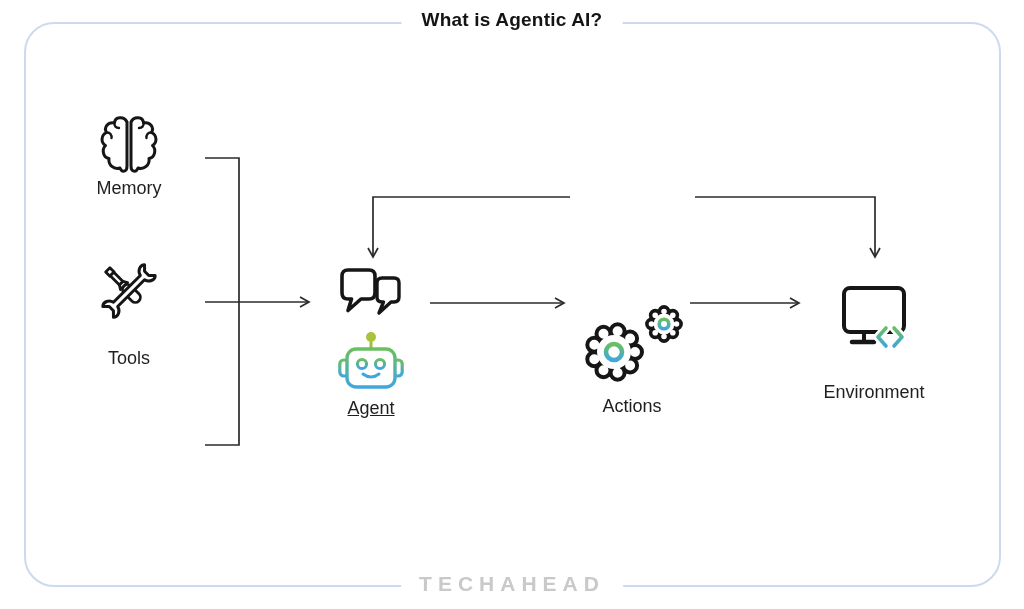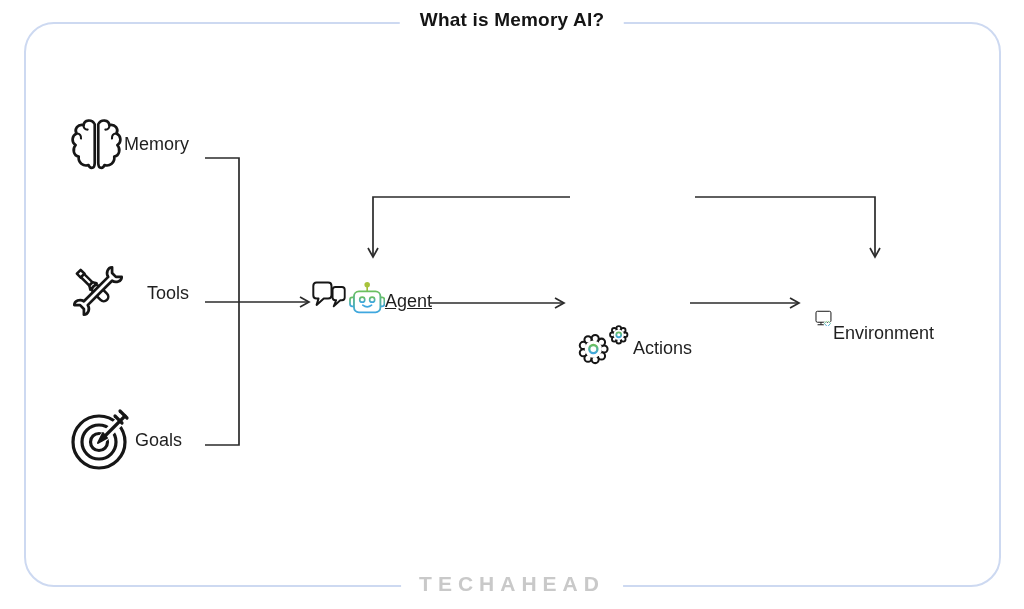--- a/index.html
+++ b/index.html
@@ -14,41 +14,41 @@
   .title{
     position:absolute;top:9px;left:50%;transform:translateX(-50%);
     background:#ffffff;padding:0 20px;font-size:19px;font-weight:bold;color:#141414;
     letter-spacing:.2px;white-space:nowrap;z-index:5;
   }
   .brand{
     position:absolute;top:572px;left:50%;transform:translateX(-50%);
     background:#ffffff;padding:0 18px;font-size:21px;font-weight:bold;color:#c9c9c9;
     letter-spacing:6px;white-space:nowrap;z-index:5;
   }
-  .node{position:absolute;display:flex;flex-direction:row;align-items:center;z-index:3;}
+  .node{position:absolute;display:flex;flex-direction:column;align-items:center;z-index:3;}
   .node .label{font-size:18px;color:#1f1f1f;margin-top:4px;white-space:nowrap;}
   .connectors{position:absolute;left:0;top:0;width:1024px;height:609px;z-index:1;}
   .n-memory{left:69px;top:110px;width:120px;}
   .n-tools{left:69px;top:258px;width:120px;gap:20px;}
   .n-goals{left:69px;top:404px;width:120px;}
   .n-agent{left:310px;top:266px;width:122px;}
   .n-observation{left:570px;top:158px;width:120px;}
   .n-actions{left:572px;top:300px;width:120px;}
   .n-environment{left:814px;top:284px;width:120px;}
   .n-agent .label{margin-top:6px;text-decoration:underline;}
   .n-observation .label{margin-top:8px;}
   .n-environment .label{margin-top:28px;}
 </style>
 </head>
 <body>
 
 <div class="canvas">
   <div class="frame"></div>
 
-  <div class="title">What is Memory AI?</div>
+  <div class="title">What is Agentic AI?</div>
 
   <svg class="connectors" viewBox="0 0 1024 609" fill="none" stroke="#2b2b2b" stroke-width="1.7">
 
     <path d="M205 158 H239 V445 H205"></path>
 
     <path d="M205 302 H308"></path>
     <path d="M300 297 L309 302 L300 307"></path>
 
     <path d="M430 303 H563"></path>
     <path d="M555 298 L564 303 L555 308"></path>
@@ -85,33 +85,20 @@
         <path d="M29.5 21 L27 25 H37 L34.5 21 Z"></path>
         <rect x="27" y="25" width="10" height="21" rx="5"></rect>
       </g>
       <g transform="rotate(45 32 32)" stroke-width="3">
         <path d="M29 13 C24 12 21 6 24.5 2.5 L29 7 L35 7 L39.5 2.5 C43 6 40 12 35 13 L35 51 C40 52 43 58 39.5 61.5 L35 57 L29 57 L24.5 61.5 C21 58 24 52 29 51 Z"></path>
       </g>
     </svg>
     <div class="label">Tools</div>
   </div>
 
-  <div class="node n-goals">
-    <svg width="66" height="68" viewBox="0 0 66 68" fill="none" stroke="#161616" stroke-width="3.2" stroke-linecap="round" stroke-linejoin="round">
-      <circle cx="30" cy="38" r="26"></circle>
-      <circle cx="30" cy="38" r="17"></circle>
-      <circle cx="30" cy="38" r="8.5"></circle>
-      <path d="M33 35 L57 11" stroke="#ffffff" stroke-width="9"></path>
-      <path d="M32 36 L56 12"></path>
-      <path d="M29 39 L38 34 L34 29 Z" fill="#161616" stroke-width="2"></path>
-      <path d="M46 12 L53 19"></path>
-      <path d="M51 7 L58 14"></path>
-    </svg>
-    <div class="label">Goals</div>
-  </div>
 
   <div class="node n-agent">
     <svg width="70" height="64" viewBox="0 0 70 64" fill="#ffffff" stroke="#161616" stroke-linecap="round" stroke-linejoin="round">
       <path stroke-width="3.4" d="M46 12 H58 Q63 12 63 17 V31 Q63 36 58 36 H55 L43 47 L47.5 36 H46 Q41 36 41 31 V17 Q41 12 46 12 Z"></path>
       <path stroke-width="3.6" d="M12 4 H33 Q39 4 39 10 V27 Q39 33 33 33 H25 L12 44.5 L15.5 33 H12 Q6 33 6 27 V10 Q6 4 12 4 Z"></path>
     </svg>
     <svg width="66" height="62" viewBox="0 0 66 62" fill="none">
       <defs>
         <linearGradient id="gb" x1="0" y1="0" x2="0" y2="1">
           <stop offset="0" stop-color="#6abf5e"></stop>

